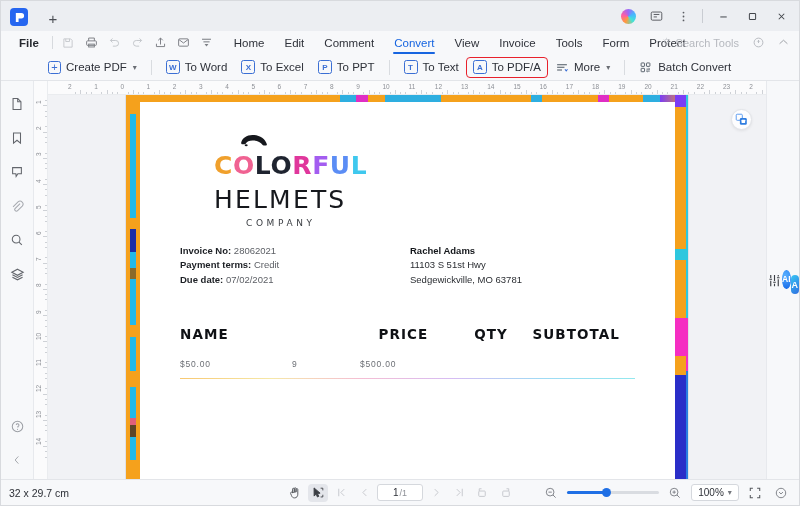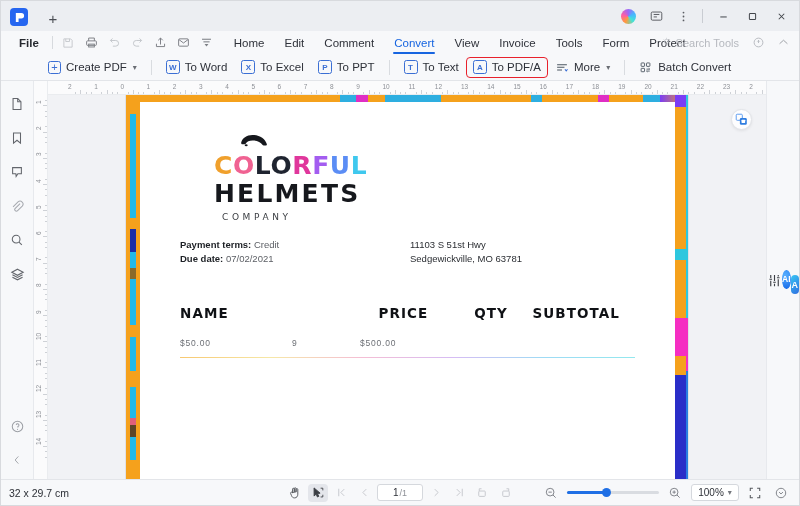--- a/index.html
+++ b/index.html
@@ -246,27 +246,27 @@
   }
   
   .logo-wrap { margin-left: 34px; margin-top: 10px; }
   .helmet { width:30px; height:17px; margin-left:24px; margin-bottom:2px; }
   .brand {
     font-size: 25px; font-weight: bold; letter-spacing: 0.6px;
     font-family: "DejaVu Sans", sans-serif; line-height: 1;
   }
   .brand span { display:inline; }
   .brand2 {
-    font-size: 25px; font-weight: bold; color:#16181d;
+    font-size: 25px; font-weight: normal; color:#16181d;
     letter-spacing: 2.2px; line-height:1.1;
-    font-family:"DejaVu Sans", sans-serif; margin-top:2px;
+    font-family:"DejaVu Sans", sans-serif; margin-top:8px;
   }
   .brand3 {
     font-size: 9px; color:#3d4045; letter-spacing: 3.6px;
-    margin-top: 4px; margin-left: 8px;
+    margin-top: 4px; margin-left: 32px;
     font-family:"DejaVu Sans", sans-serif;
   }
   .inv-title {
     font-size: 41px; font-weight: bold; color:#0f1115;
     margin-top: 52px; letter-spacing:-0.6px;
     font-family:"DejaVu Sans", sans-serif;
   }
   .meta-row { display:flex; margin-top: 16px; font-size:9.5px; color:#1d2025; }
   .meta-left { width: 230px; line-height: 1.55; }
   .meta-left b { font-weight:bold; }
@@ -838,29 +838,34 @@
               </div>
               <div class="brand" id="brandline"><span style="color: rgb(240, 160, 44);">C</span><span style="color: rgb(240, 98, 146);">O</span><span style="color: rgb(31, 36, 48);">L</span><span style="color: rgb(31, 36, 48);">O</span><span style="color: rgb(224, 55, 156);">R</span><span style="color: rgb(163, 93, 240);">F</span><span style="color: rgb(91, 141, 245);">U</span><span style="color: rgb(63, 200, 238);">L</span></div>
               <div class="brand2">HELMETS</div>
               <div class="brand3">COMPANY</div>
             </div>
 
 
             <div class="meta-row">
               <div class="meta-left">
                 <div>
+                  <b>Invoice No:</b>
+                  <span class="v">28062021</span>
+                </div>
+                <div>
                   <b>Payment terms:</b>
                   <span class="v">Credit</span>
                 </div>
                 <div>
                   <b>Due date:</b>
                   <span class="v">07/02/2021</span>
                 </div>
               </div>
               <div class="meta-right">
+                <div><b>Rachel Adams</b></div>
                 <div>11103 S 51st Hwy</div>
                 <div>Sedgewickville, MO 63781</div>
               </div>
             </div>
 
             <div class="tbl-head">
               <div class="c-name">NAME</div>
               <div class="c-price">PRICE</div>
               <div class="c-qty">QTY</div>
               <div class="c-sub">SUBTOTAL</div>

